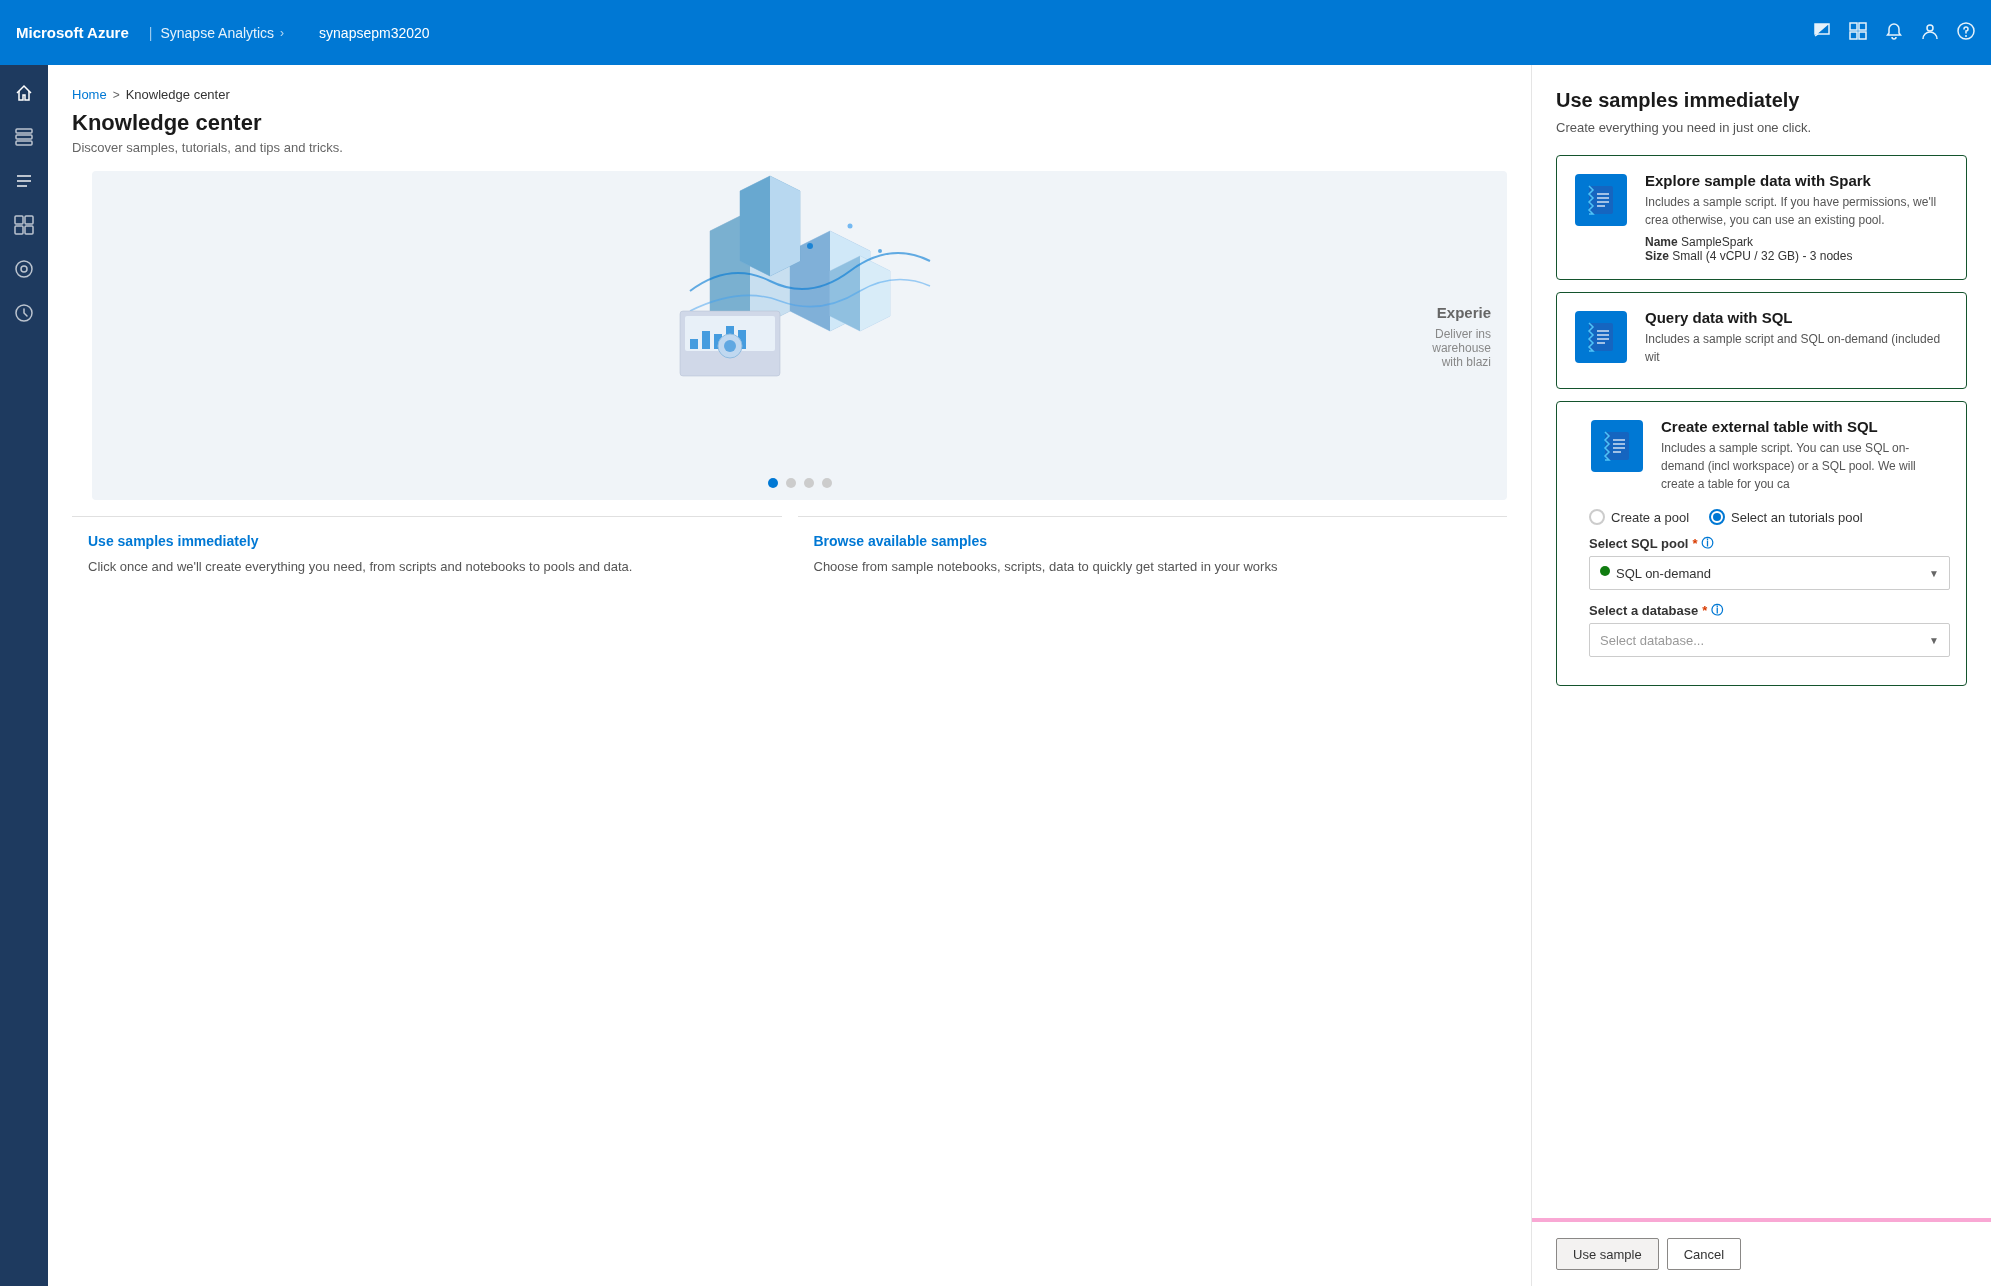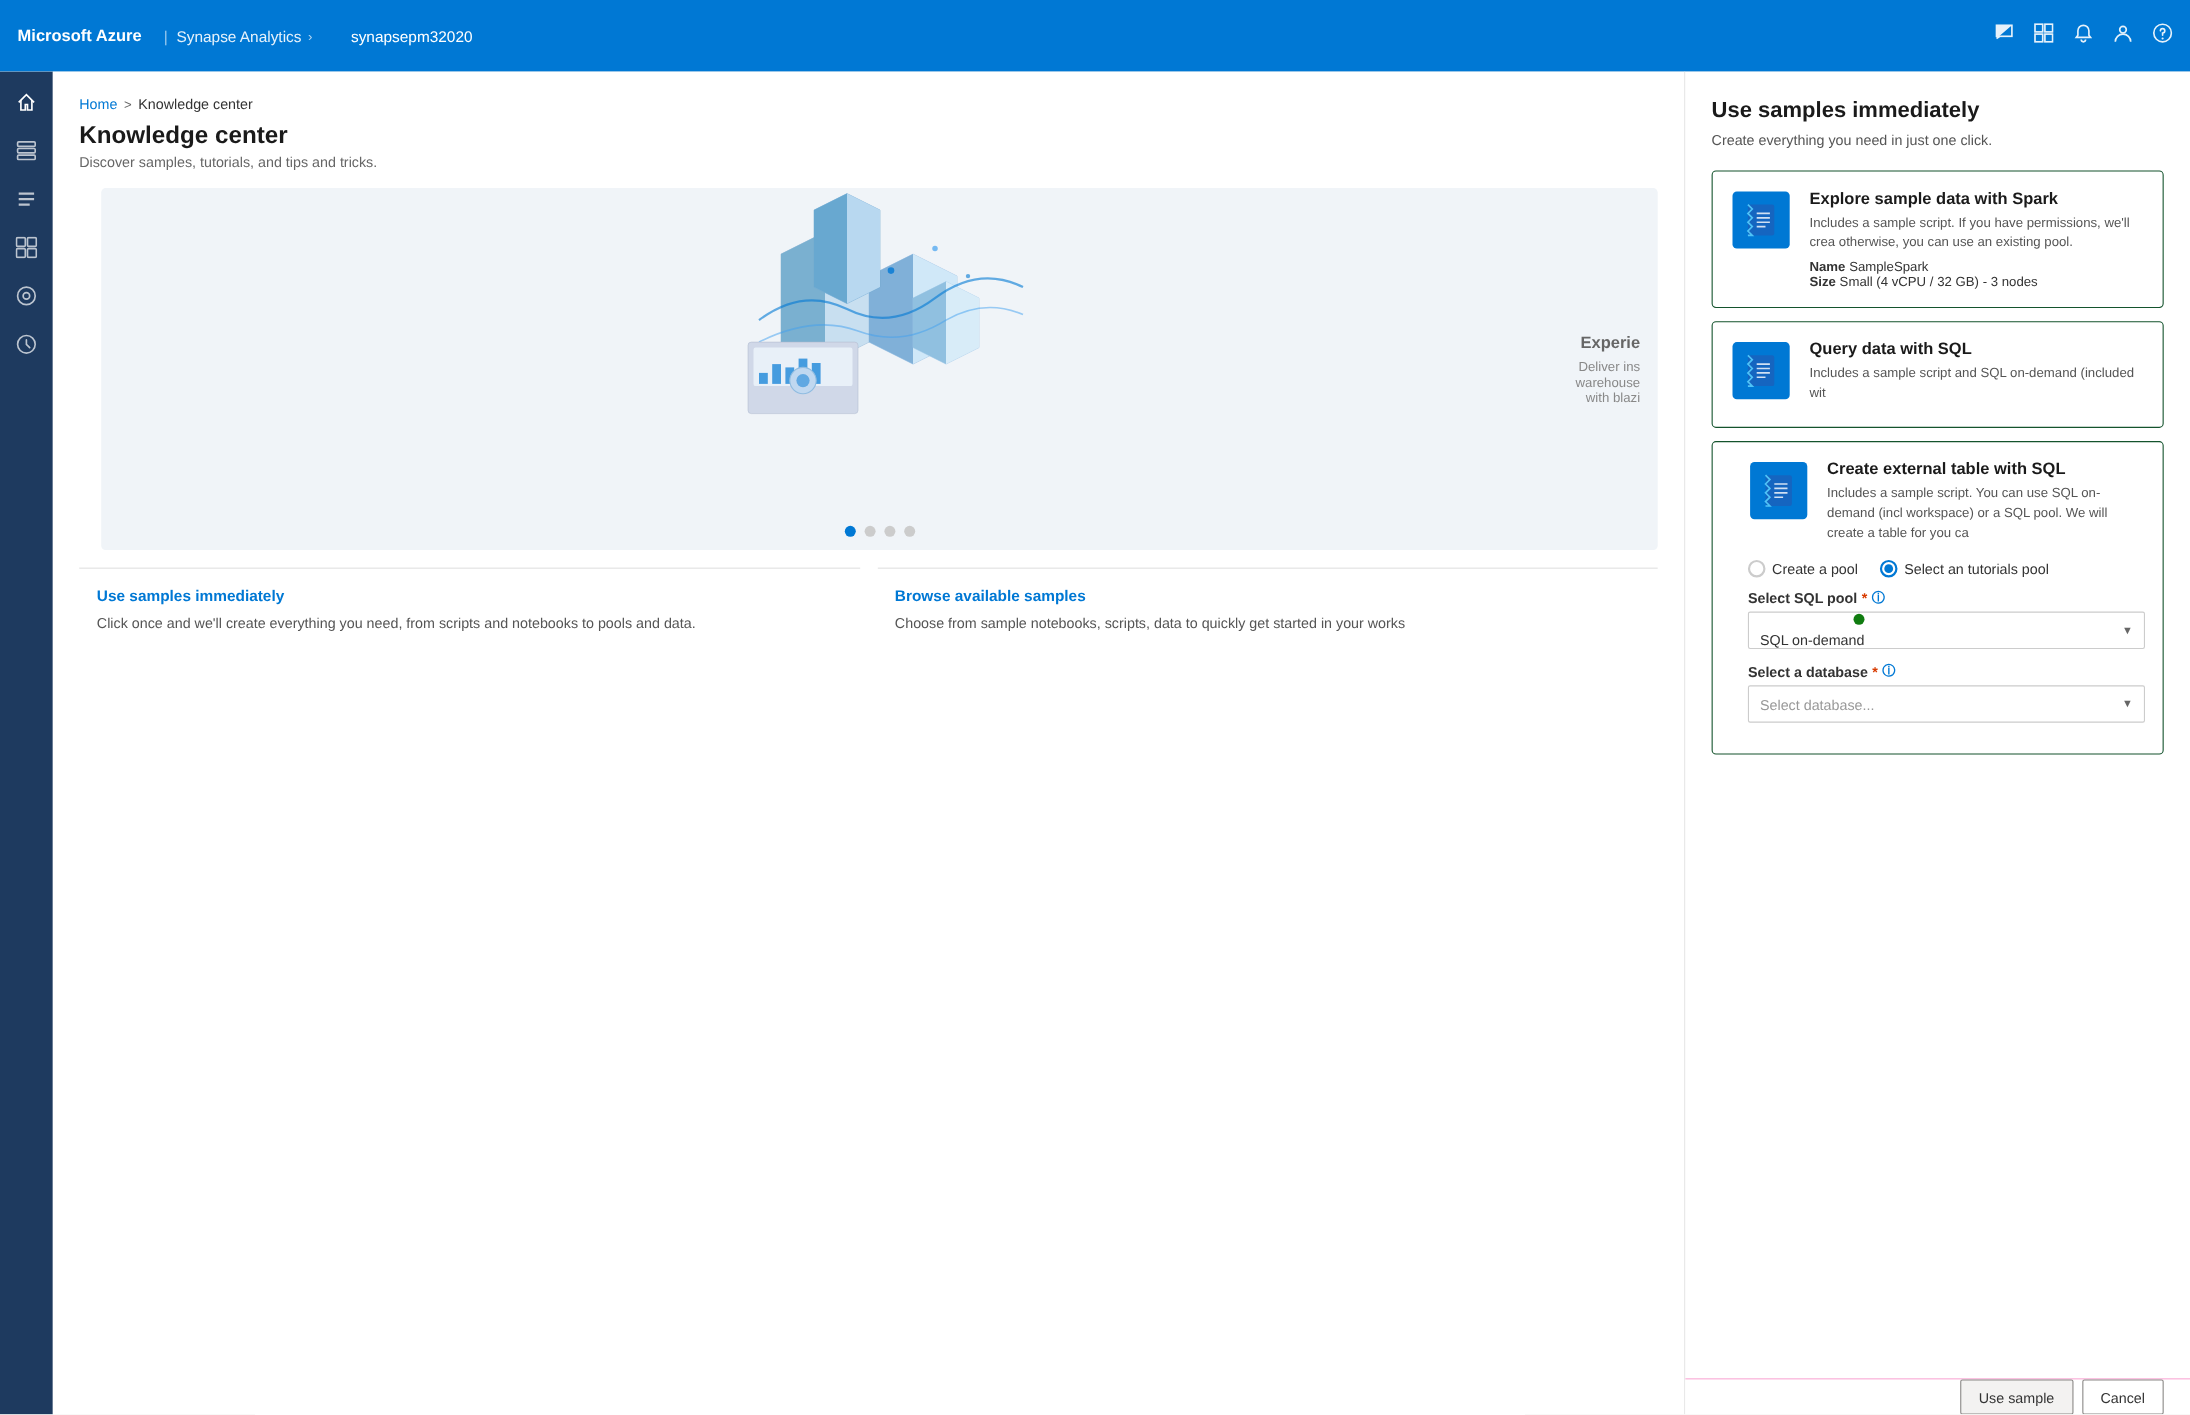--- a/index.html
+++ b/index.html
@@ -361,47 +361,45 @@
       display: flex;
       align-items: center;
       padding: 0 10px;
       font-size: 13px;
       color: #333;
       cursor: pointer;
       justify-content: space-between;
     }
     .select-box .selected-val {
       display: flex;
-      align-items: flex-end;
+      align-items: flex-start;
       gap: 6px;
-      flex-direction: column;
     }
     .green-dot {
       width: 10px;
       height: 10px;
       border-radius: 50%;
       background: #107c10;
       flex-shrink: 0;
     }
     .chevron-down {
       font-size: 10px;
       color: #666;
     }
     .select-placeholder {
       color: #999;
     }
 
     
     .action-bar {
-      padding: 0 24px;
-      border-top: 1px solid #f9a8d4;
+      padding: 16px 24px;
+      border-top: 4px solid #f9a8d4;
       display: flex;
       gap: 8px;
       background: white;
-      justify-content: flex-end;
     }
     .btn {
       height: 32px;
       padding: 0 16px;
       font-size: 13px;
       border-radius: 2px;
       cursor: pointer;
       display: flex;
       align-items: center;
     }

